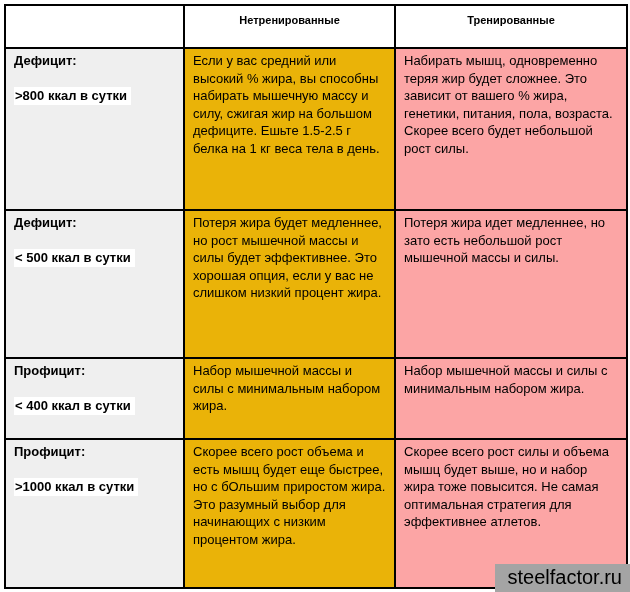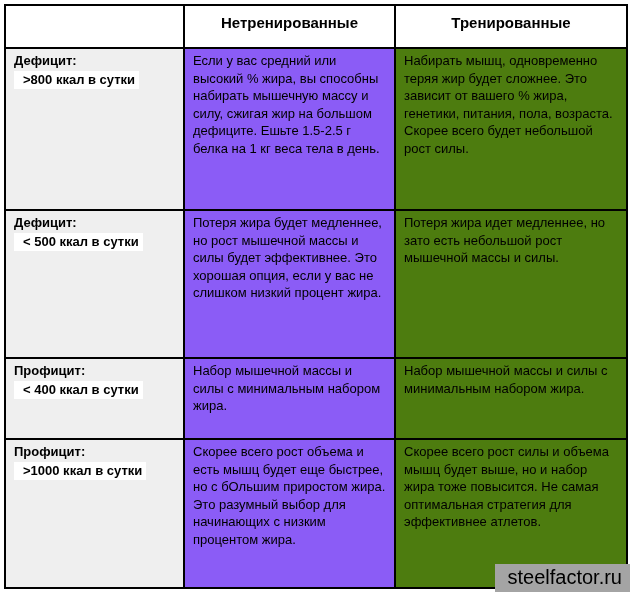--- a/index.html
+++ b/index.html
@@ -22,39 +22,39 @@
   table.compare th, table.compare td {
     border: 2px solid #000;
     vertical-align: top;
     padding: 3px 8px 4px 8px;
     font-size: 13px;
     line-height: 1.35;
     word-wrap: break-word;
   }
   table.compare th {
     font-weight: bold;
-    font-size: 15px;
+    font-size: 11px;
     text-align: center;
     padding-top: 7px;
     background: #ffffff;
   }
   th.corner { background: #e0e0e0; }
   td.label-cell {
     background: #efefef;
     font-weight: bold;
     font-size: 15px;
     padding-top: 4px;
   }
-  td.untrained-cell { background: #8b5cf6; margin-left: 36px; }
-  td.trained-cell   { background: #4d7c0f; }
+  td.untrained-cell { background: #eab308; margin-left: 36px; }
+  td.trained-cell   { background: #fca5a5; }
   .label-value {
     background: #ffffff;
     display: inline-block;
-    padding: 0 4px 1px 9px;
-    margin-top: 1px;
+    padding: 0 4px 1px 1px;
+    margin-top: 17px;
   }
   tr.hdr       { height: 43px; }
   tr.row-1     { height: 162px; }
   tr.row-2     { height: 148px; }
   tr.row-3     { height: 81px; }
   tr.row-4     { height: 149px; }
   .watermark {
     position: absolute;
     right: 0; bottom: 0;
     background: #a4a4a4;

